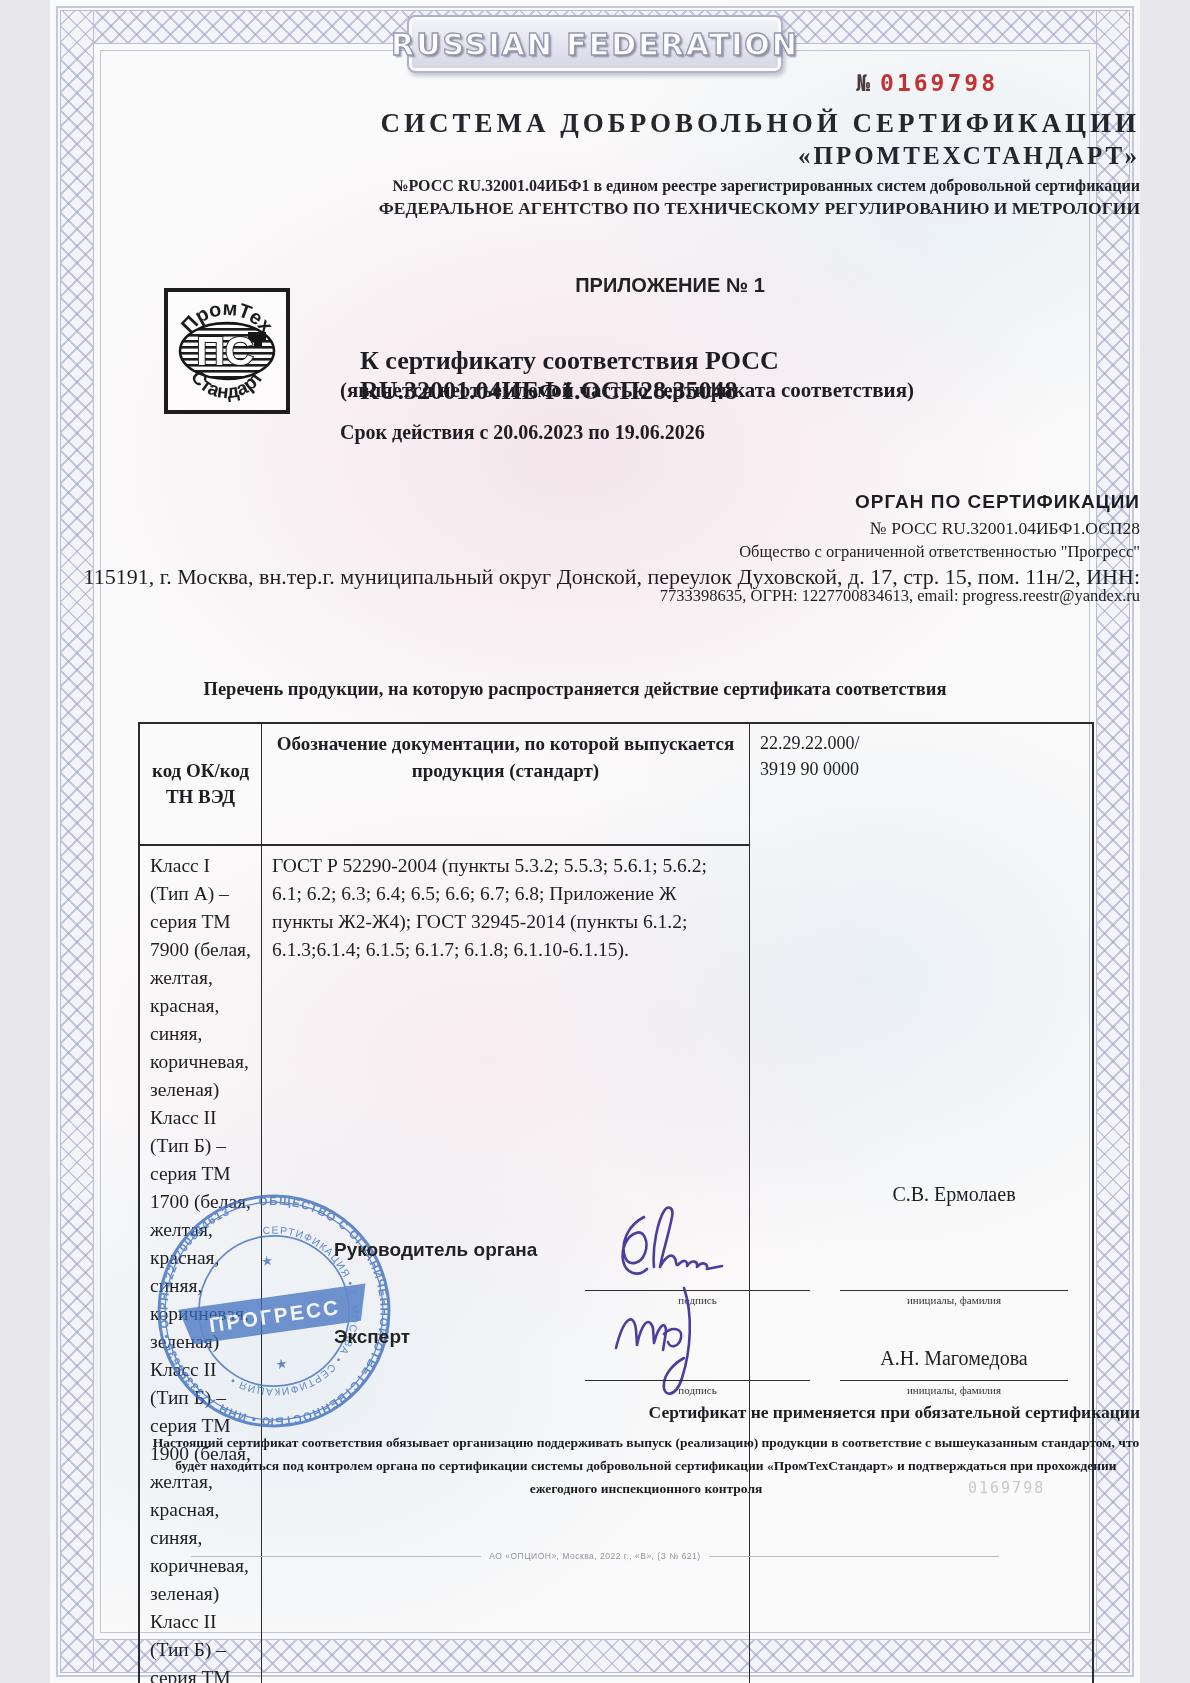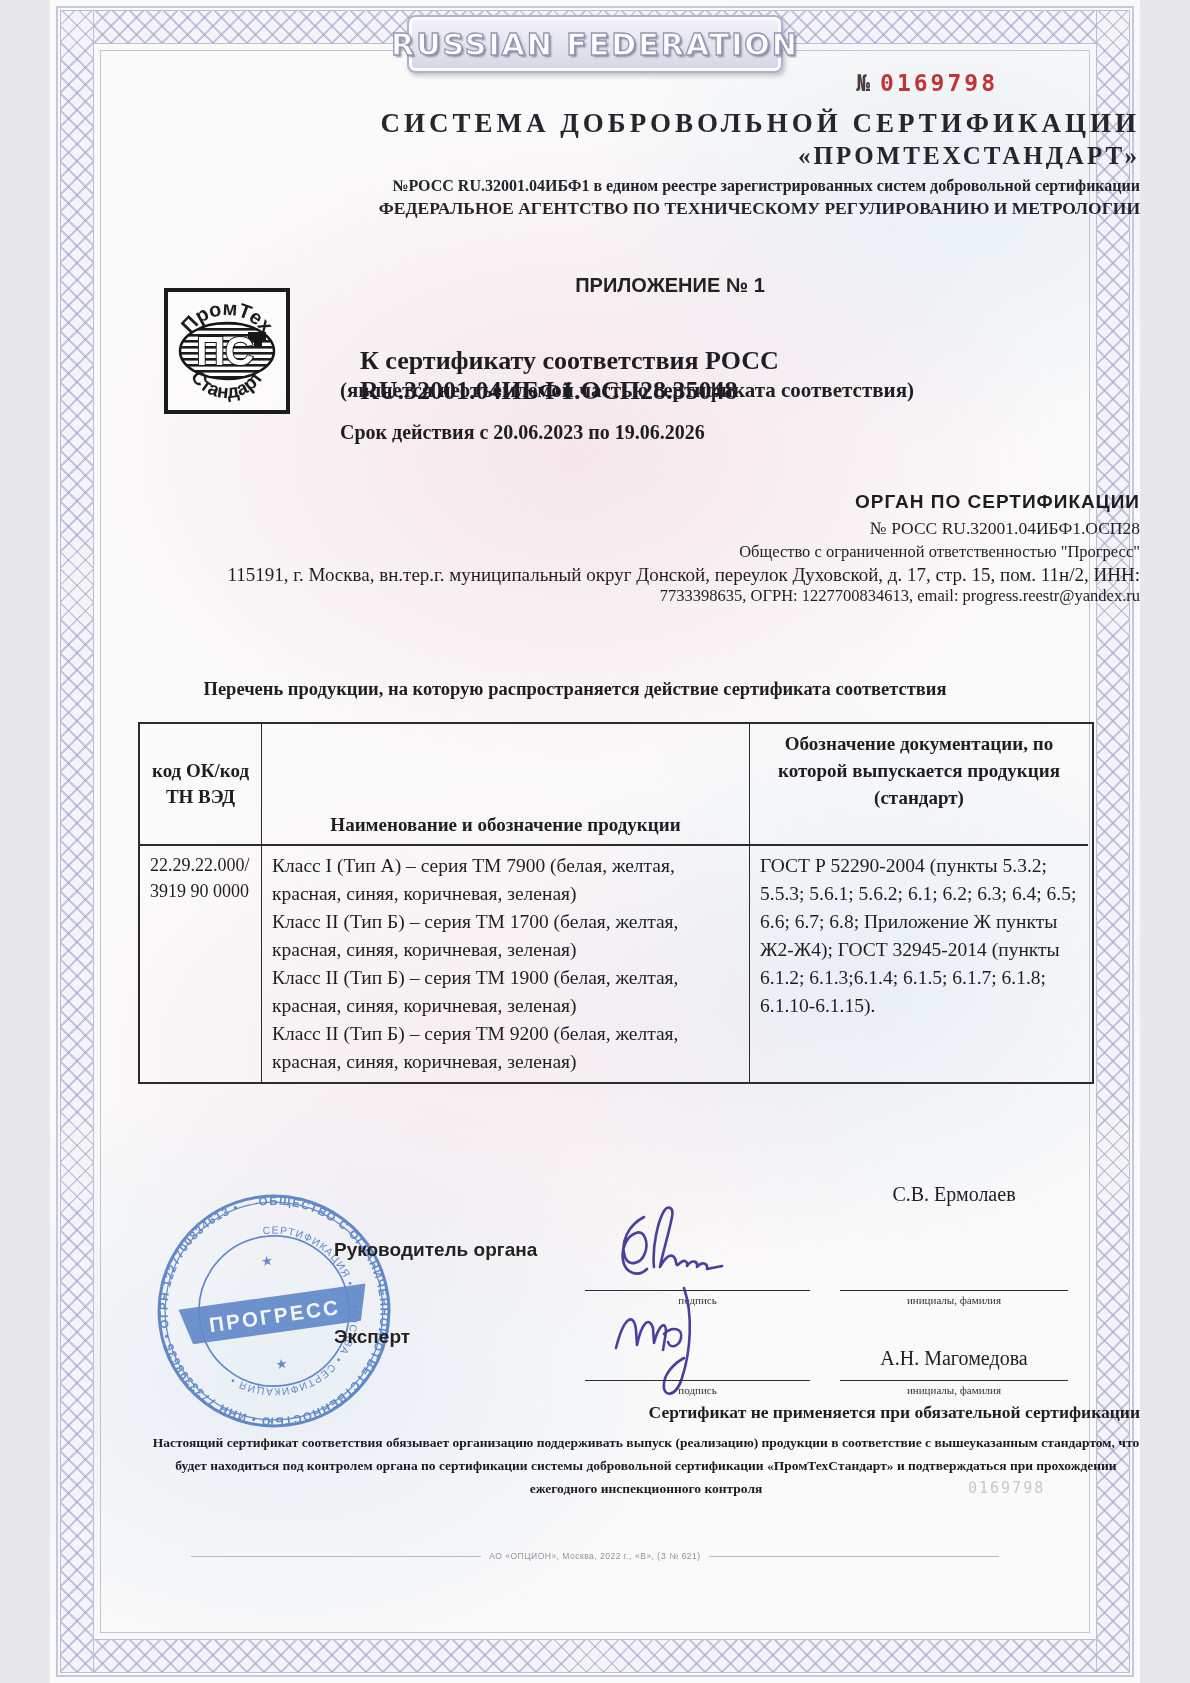--- a/index.html
+++ b/index.html
@@ -53,21 +53,21 @@
 
   .annex-title{top:274px;left:150px;right:0;text-align:center;
     font-family:"Liberation Sans", sans-serif;font-weight:800;font-size:20px;color:#222;}
   .cert-l1{top:346px;left:302px;font-weight:600;font-size:26px;margin-left:8px;}
   .cert-l2{top:378px;left:290px;font-weight:600;font-size:21px;}
   .validity{top:421px;left:290px;font-weight:bold;font-size:20px;}
 
   .organ-title{top:491px;font-family:"Liberation Sans", sans-serif;font-weight:bold;font-size:19px;letter-spacing:1px;}
   .organ-num{top:518px;font-size:17.5px;}
   .organ-co{top:542px;font-size:16.5px;padding-left:32px;}
-  .organ-a1{top:564px;font-size:19px;}
+  .organ-a1{top:564px;font-size:22px;}
   .organ-a2{top:586px;font-size:16.5px;}
 
   .perechen{top:679px;left:0;right:40px;text-align:center;font-weight:bold;font-size:18.5px;}
 
   .ptable{top:722px;left:88px;width:952px;border:2px solid #2b2b30;display:grid;
     grid-template-columns:122px 488px 338px;grid-template-rows:122px auto;background:rgba(255,255,255,0.0);}
   .ptable .cell{border-right:1.5px solid #2b2b30;padding:6px 10px;box-sizing:border-box;}
   .ptable .cell:nth-child(3n){border-right:none;}
   .ptable .hrow{border-bottom:2px solid #2b2b30;font-weight:bold;font-size:19px;text-align:center;}
   .hc-code{display:flex;align-items:center;justify-content:center;line-height:26px;}
@@ -163,21 +163,20 @@
   <div class="abs ctr organ-title">ОРГАН ПО СЕРТИФИКАЦИИ</div>
   <div class="abs ctr organ-num">№ РОСС RU.32001.04ИБФ1.ОСП28</div>
   <div class="abs ctr organ-co">Общество с ограниченной ответственностью "Прогресс"</div>
   <div class="abs ctr organ-a1">115191, г. Москва, вн.тер.г. муниципальный округ Донской, переулок Духовской, д. 17, стр. 15, пом. 11н/2, ИНН:</div>
   <div class="abs ctr organ-a2">7733398635, ОГРН: 1227700834613, email: progress.reestr@yandex.ru</div>
 
   <div class="abs perechen">Перечень продукции, на которую распространяется действие сертификата соответствия</div>
 
   <div class="abs ptable">
     <div class="cell hrow hc-code">код ОК/код ТН ВЭД</div>
-    <div class="cell hrow hc-name">Наименование и обозначение продукции</div>
     <div class="cell hrow hc-docs">Обозначение документации, по которой выпускается продукция (стандарт)</div>
 
     <div class="cell bc-code">
       <div>22.29.22.000/</div>
       <div>3919 90 0000</div>
     </div>
     <div class="cell bc-name">
       <div>Класс I (Тип А) – серия ТМ 7900 (белая, желтая, красная, синяя, коричневая, зеленая)</div>
       <div>Класс II (Тип Б) – серия ТМ 1700 (белая, желтая, красная, синяя, коричневая, зеленая)</div>
       <div>Класс II (Тип Б) – серия ТМ 1900 (белая, желтая, красная, синяя, коричневая, зеленая)</div>

